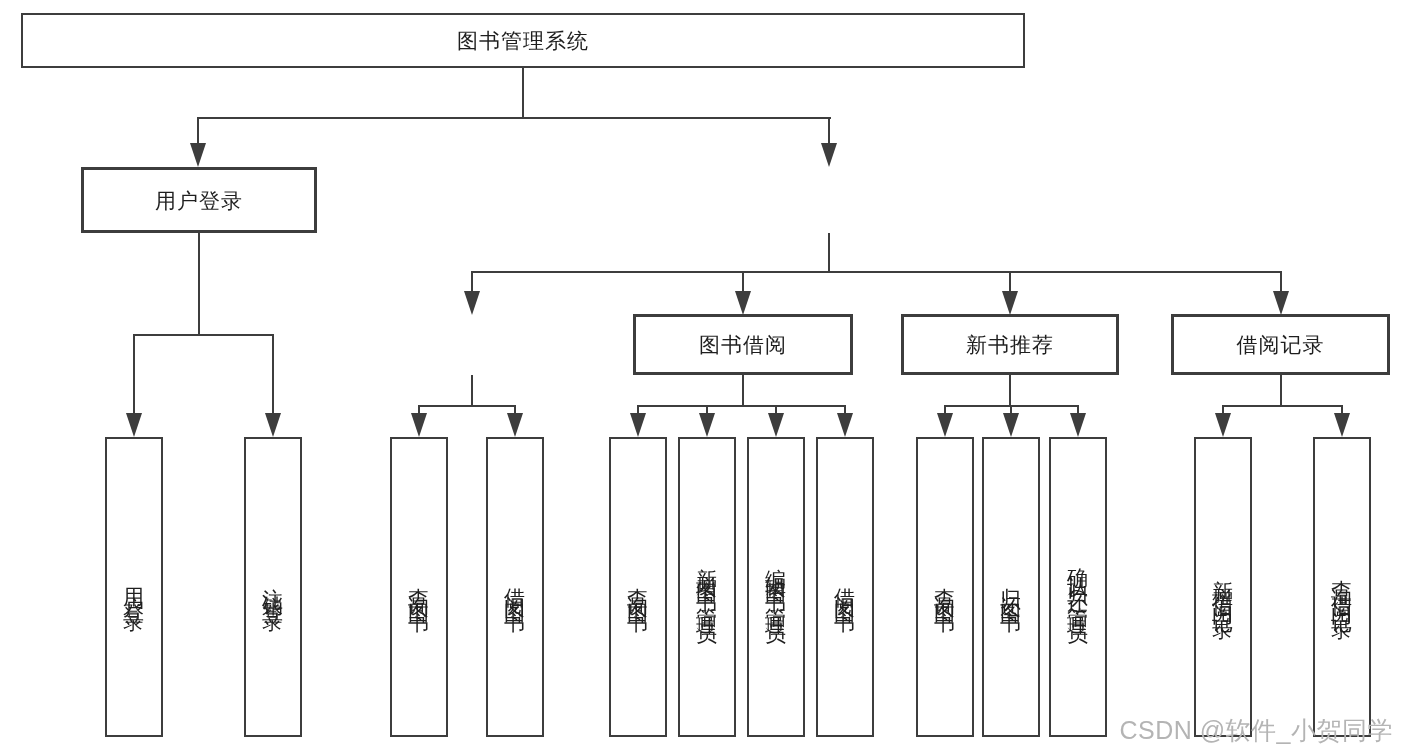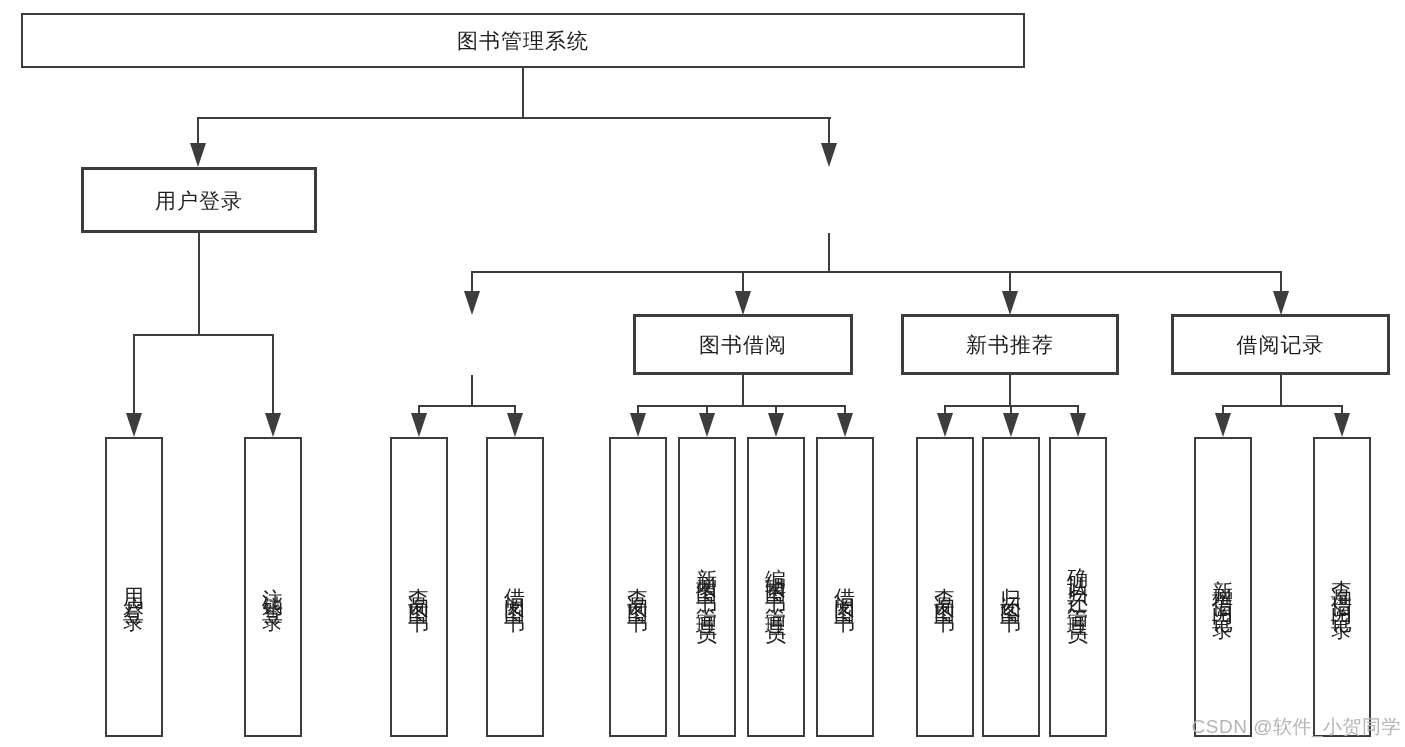--- a/index.html
+++ b/index.html
@@ -24,22 +24,22 @@
   }
   .hline,.vline{position:absolute;background:var(--line);}
   .hline{height:2px;}
   .vline{width:2px;}
   .arrow{
     position:absolute;width:0;height:0;
     border-left:8px solid transparent;border-right:8px solid transparent;
     border-top:24px solid var(--line);
   }
   .watermark{
-    position:absolute;top:714px;right:4px;
-    color:var(--wm);font-size:19px;letter-spacing:0.5px;
+    position:absolute;top:714px;right:12px;
+    color:var(--wm);font-size:25px;letter-spacing:0.5px;
     white-space:nowrap;z-index:5;
   }
 </style>
 </head>
 <body>
 
 <div class="canvas">
 
   <div class="box" style="left:21px;top:13px;width:1004px;height:55px">
     <span>图书管理系统</span>

